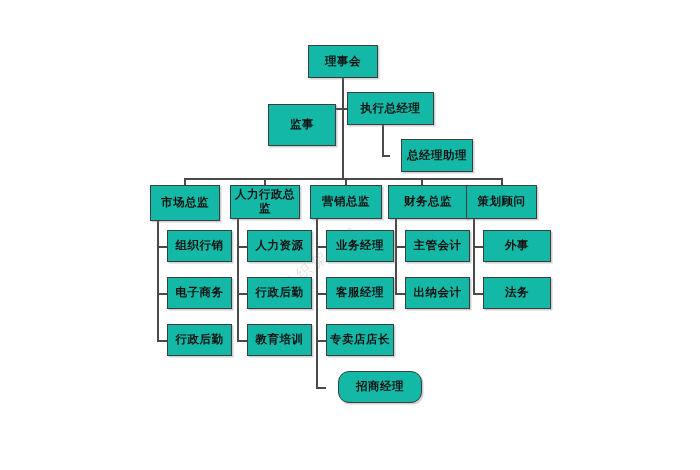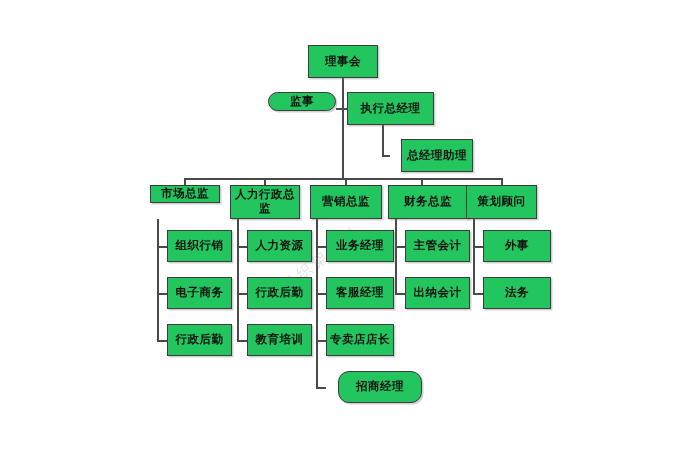--- a/index.html
+++ b/index.html
@@ -29,21 +29,21 @@
     font-size: 17px;
     font-weight: bold;
     color: #1a1a1a;
     letter-spacing: 1px;
     white-space: nowrap;
   }
   .node {
     position: absolute;
     box-sizing: border-box;
     border: 1.6px solid #3d3d3d;
-    background: #22c55e;
+    background: #14b8a6;
     color: #111111;
     font-size: 11.5px;
     font-weight: bold;
     display: flex;
     align-items: center;
     justify-content: center;
     text-align: center;
     line-height: 1.15;
     letter-spacing: 0.5px;
     box-shadow: 1.5px 1.5px 0 rgba(120,120,120,0.35);
@@ -111,24 +111,24 @@
       <div class="conn h" style="left: 316px; top: 387px; width: 10px;"></div>
       <div class="conn v" style="left: 395px; top: 219px; height: 75px;"></div>
       <div class="conn h" style="left: 395px; top: 246px; width: 10px;"></div>
       <div class="conn h" style="left: 395px; top: 293px; width: 10px;"></div>
       <div class="conn v" style="left: 473px; top: 219px; height: 75px;"></div>
       <div class="conn h" style="left: 473px; top: 246px; width: 10px;"></div>
       <div class="conn h" style="left: 473px; top: 293px; width: 10px;"></div>
     </div>
   <div id="node-layer">
       <div class="node" style="left: 308px; top: 45px; width: 70px; height: 33px;">理事会</div>
-      <div class="node" style="left: 268px; top: 92px; width: 68px; height: 19px; border-radius: 11px;">监事</div>
+      <div class="node" style="left: 268px; top: 104px; width: 68px; height: 42px;">监事</div>
       <div class="node two-line" style="left: 347px; top: 92px; width: 87px; height: 33px;">执行总经理</div>
       <div class="node two-line" style="left: 390px; top: 139px; width: 72px; height: 33px; margin-left: 11px;">总经理助理</div>
-      <div class="node" style="left: 150px; top: 185px; width: 70px; height: 18px;">市场总监</div>
+      <div class="node" style="left: 150px; top: 185px; width: 70px; height: 36px;">市场总监</div>
       <div class="node two-line" style="left: 230px; top: 185px; width: 70px; height: 34px;">人力行政总监</div>
       <div class="node" style="left: 310px; top: 185px; width: 72px; height: 34px;">营销总监</div>
       <div class="node" style="left: 388px; top: 185px; width: 80px; height: 34px;">财务总监</div>
       <div class="node" style="left: 466px; top: 185px; width: 71px; height: 34px;">策划顾问</div>
       <div class="node" style="left: 167px; top: 230px; width: 65px; height: 32px;">组织行销</div>
       <div class="node" style="left: 167px; top: 277px; width: 65px; height: 32px;">电子商务</div>
       <div class="node" style="left: 167px; top: 324px; width: 65px; height: 32px;">行政后勤</div>
       <div class="node" style="left: 247px; top: 230px; width: 65px; height: 32px;">人力资源</div>
       <div class="node" style="left: 247px; top: 277px; width: 65px; height: 32px;">行政后勤</div>
       <div class="node" style="left: 247px; top: 324px; width: 65px; height: 32px;">教育培训</div>

